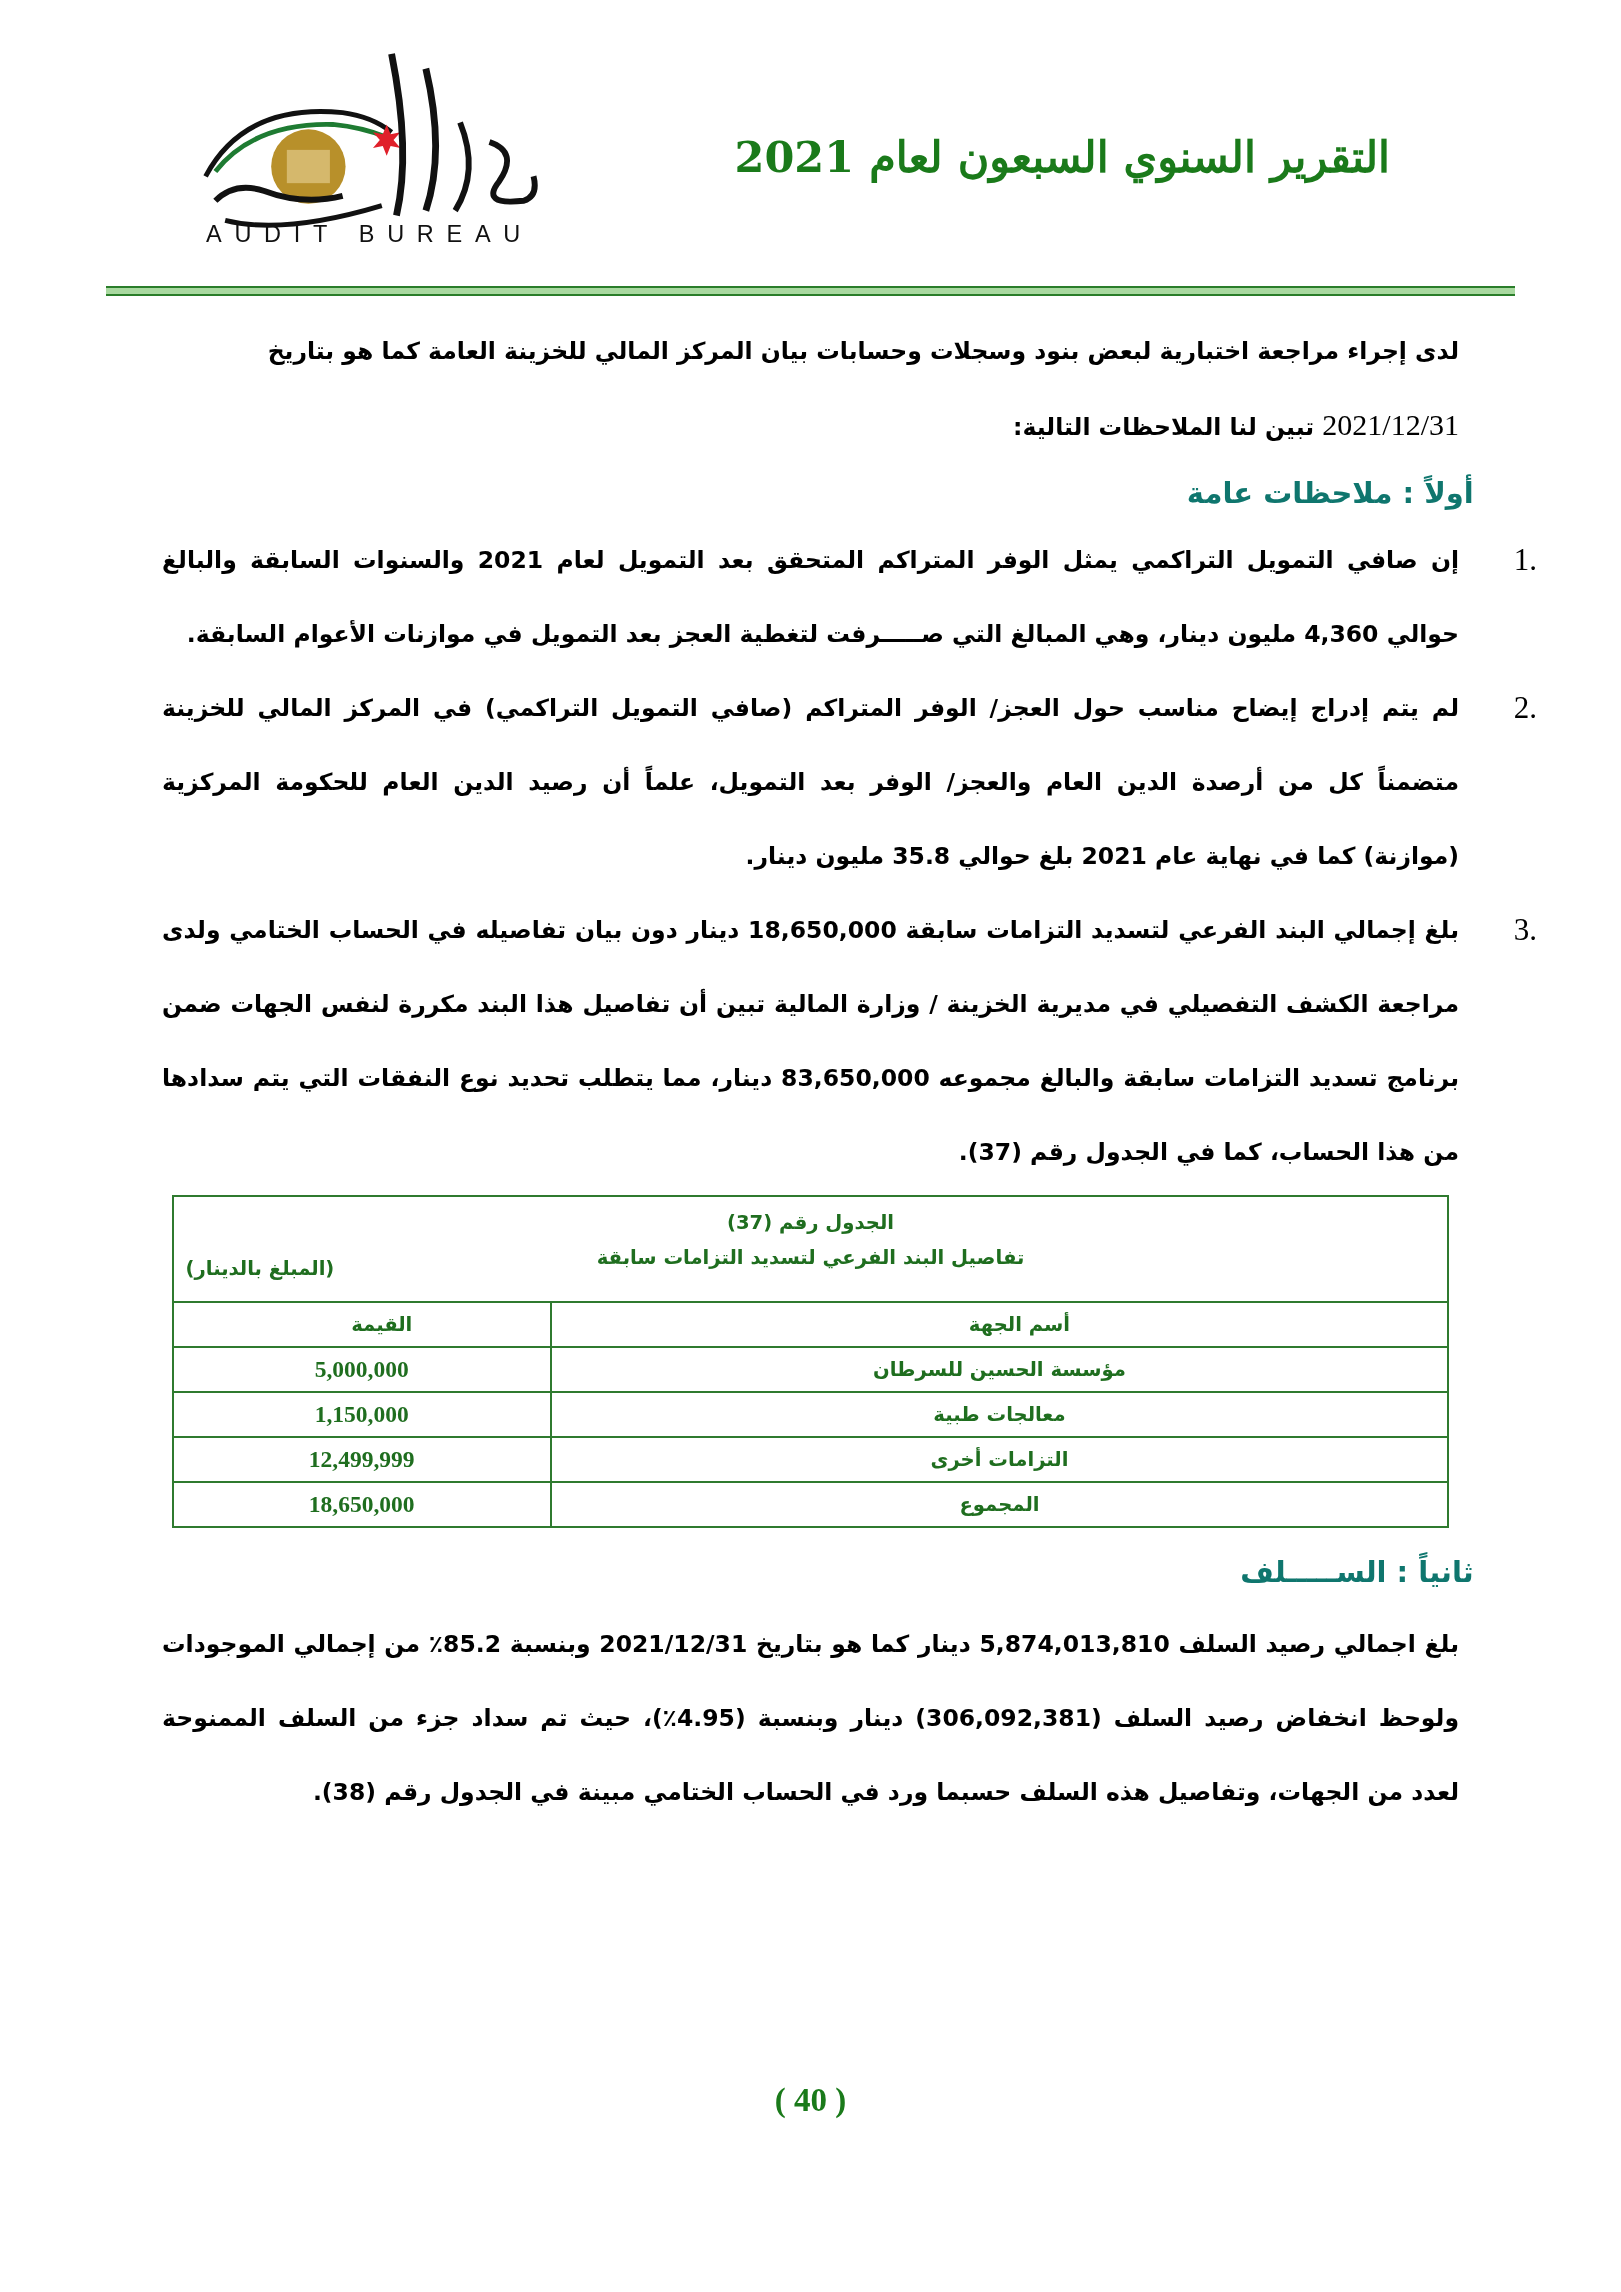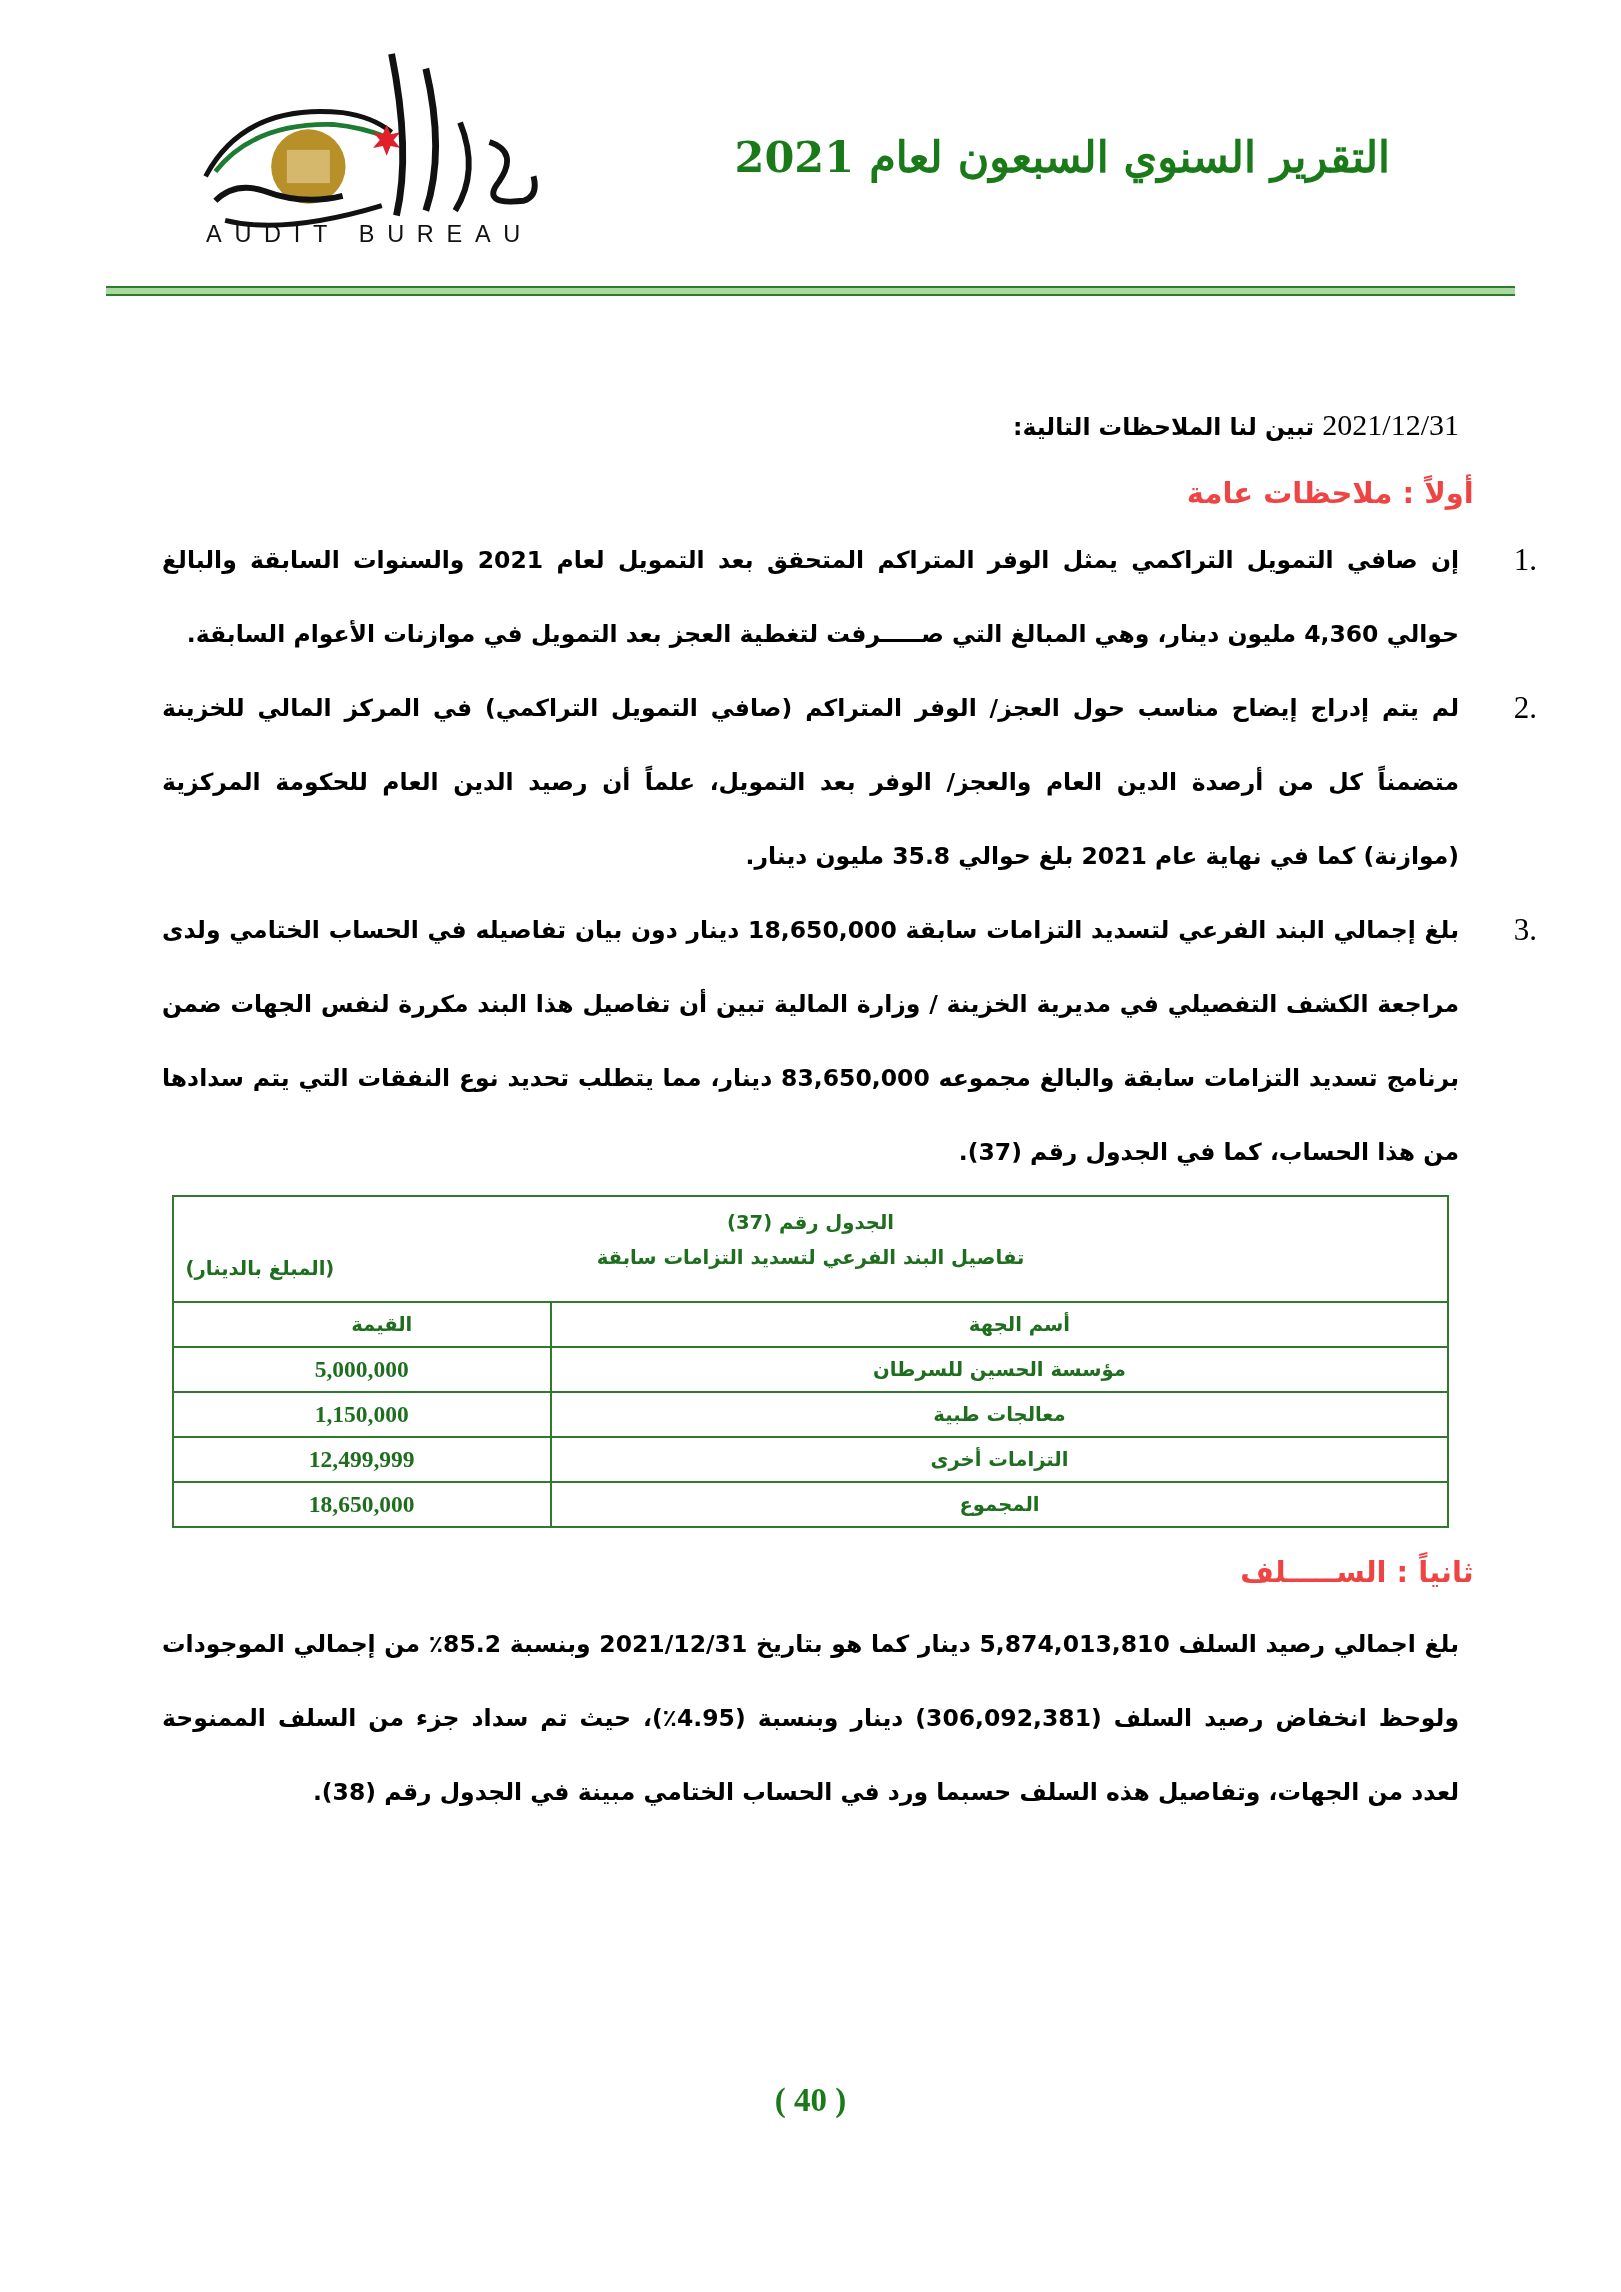--- a/index.html
+++ b/index.html
@@ -28,21 +28,21 @@
   }
   .content {
     position: absolute; left: 162px; right: 162px; top: 314px;
     direction: rtl; text-align: justify;
   }
   .para {
     font-size: 23.5px; font-weight: bold; line-height: 74px; margin: 0;
   }
   .intro { text-align-last: right; }
   .section-heading {
-    font-size: 29px; font-weight: bold; color: #ef4444; margin: 0;
+    font-size: 29px; font-weight: bold; color: #0f766e; margin: 0;
     line-height: 59px; position: relative; right: -14.7px;
   }
   ol.notes { list-style: none; margin: 0; padding: 0; }
   ol.notes li { position: relative; padding-right: 0; }
   .num {
     position: absolute; right: -78px; top: 0;
     font-family: "Liberation Serif", serif; font-size: 31px; font-weight: normal;
     line-height: 74px; direction: ltr;
   }
   .table-box {
@@ -90,21 +90,21 @@
   </svg>
 </div>
 <div class="logo-caption">AUDIT BUREAU</div>
 
 <div class="report-title">التقرير السنوي السبعون لعام 2021</div>
 <div class="header-rule"></div>
 
 <div class="content">
 
   <p class="para intro">
-    <br>
+    <span>لدى إجراء مراجعة اختبارية لبعض بنود وسجلات وحسابات بيان المركز المالي للخزينة العامة كما هو بتاريخ</span><br>
     <span class="n">2021/12/31</span>
     <span>تبين لنا الملاحظات التالية:</span>
   </p>
 
   <h2 class="section-heading">أولاً :  ملاحظات عامة</h2>
 
   <ol class="notes">
     <li>
       <span class="num">1.</span>
       <p class="para">إن صافي التمويل التراكمي يمثل الوفر المتراكم المتحقق بعد التمويل لعام 2021 والسنوات السابقة والبالغ حوالي 4,360 مليون دينار، وهي المبالغ التي صـــــرفت لتغطية العجز بعد التمويل في موازنات الأعوام السابقة.</p>

